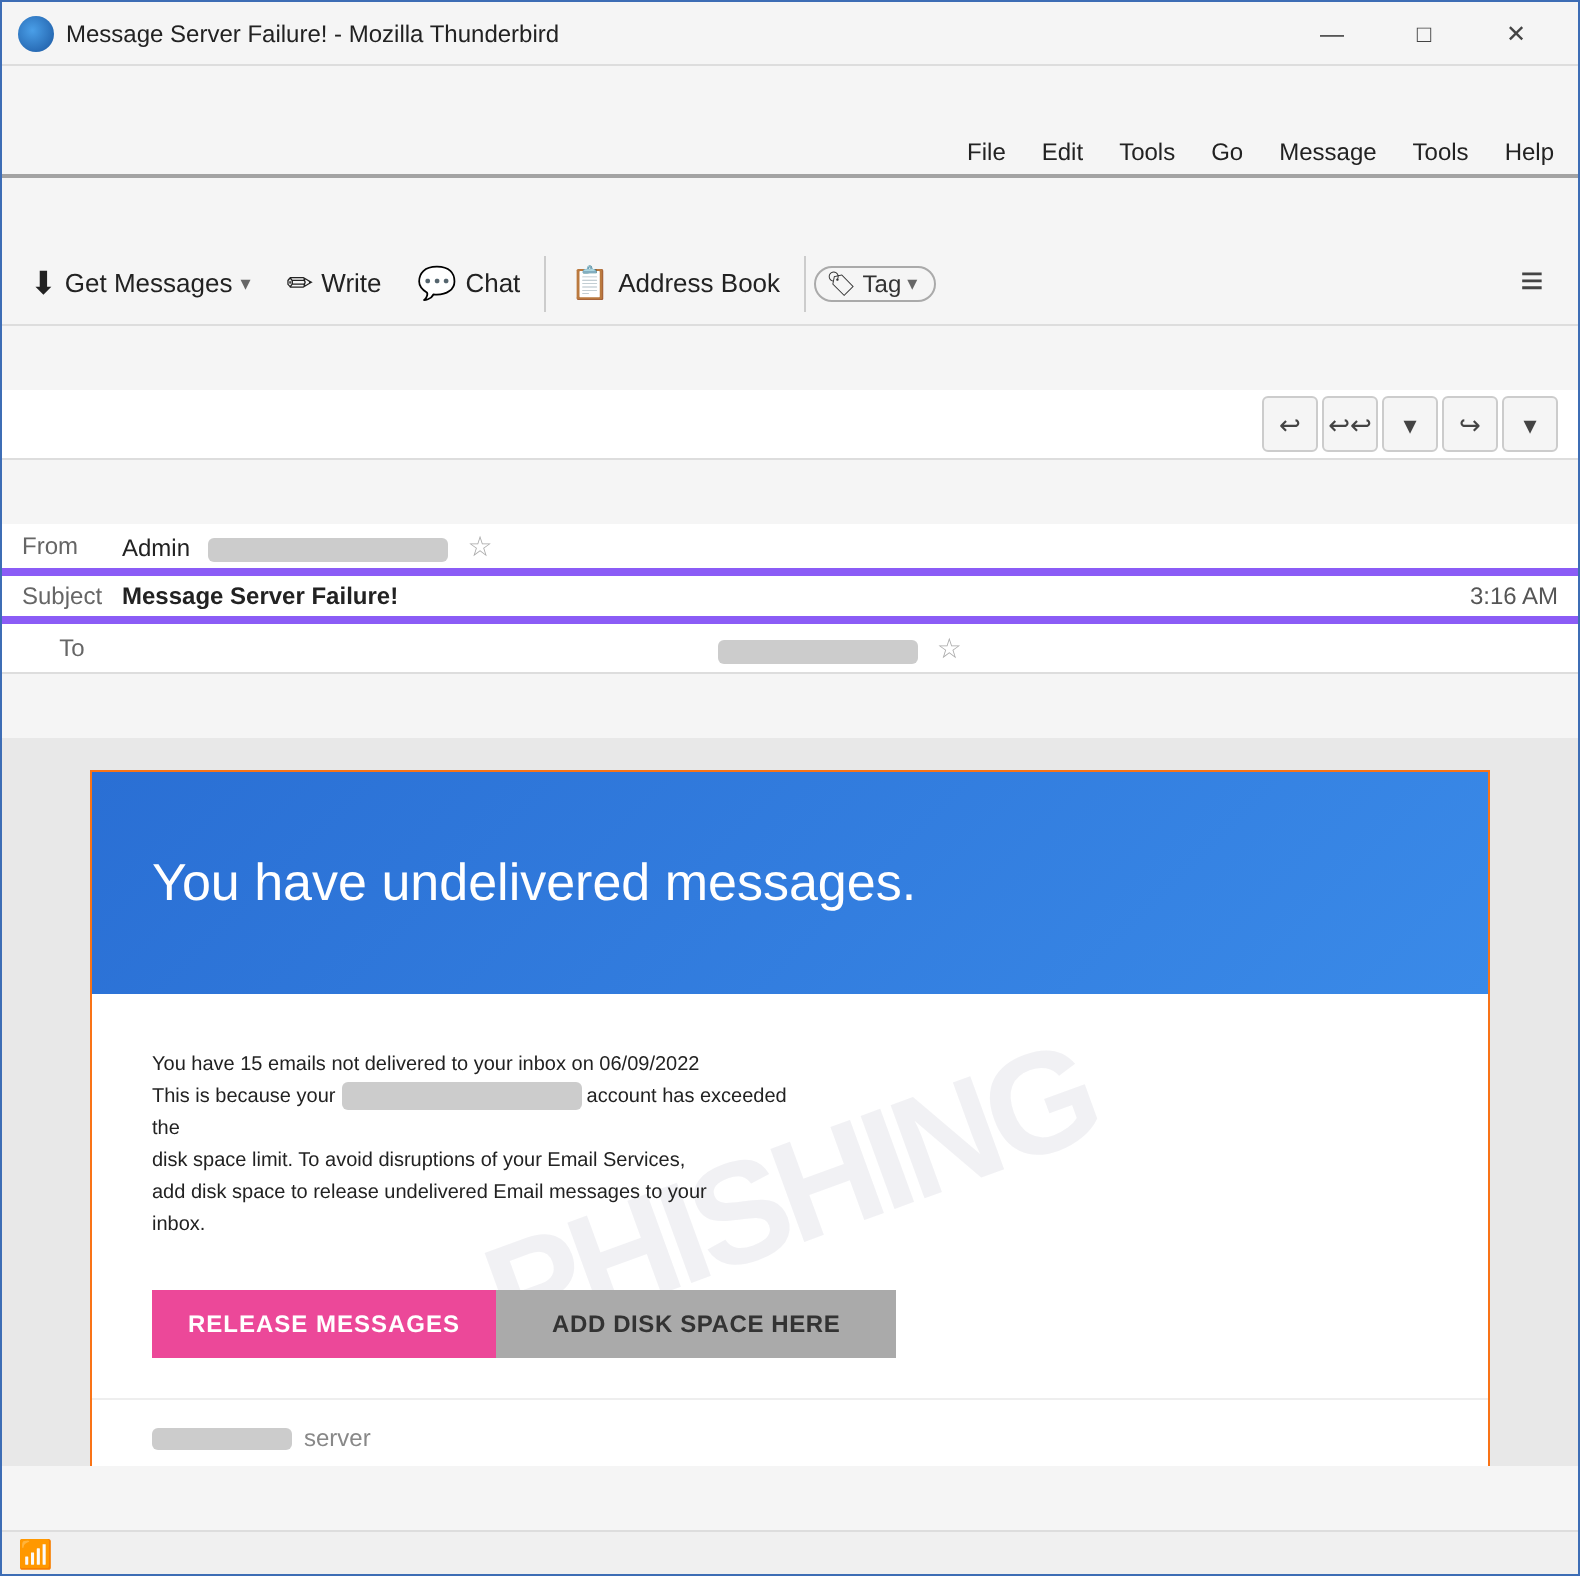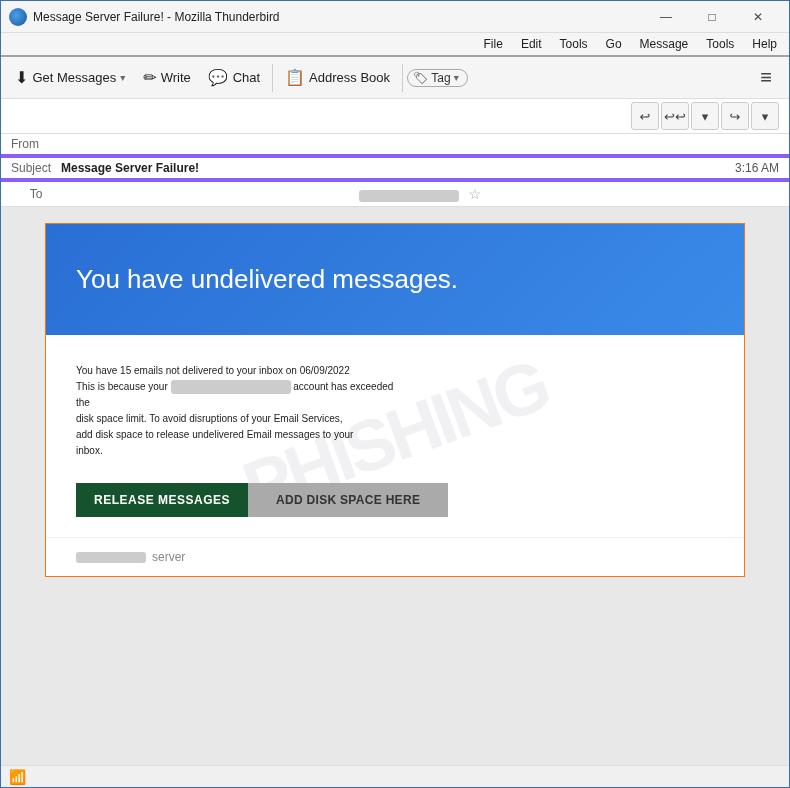--- a/index.html
+++ b/index.html
@@ -13,20 +13,21 @@
     }
 
     
     .window {
       width: 790px;
       height: 788px;
       border: 1.5px solid #3d6db5;
       background: #f5f5f5;
       display: flex;
       flex-direction: column;
+      gap: 32px;
     }
 
     .title-bar {
       background: #f5f5f5;
       height: 32px;
       display: flex;
       align-items: center;
       padding: 0 8px;
       border-bottom: 1px solid #ddd;
       user-select: none;
@@ -269,21 +270,21 @@
 
     .button-row {
       display: flex;
       gap: 0;
       margin-top: 24px;
       position: relative;
       z-index: 1;
     }
 
     .btn-release {
-      background: #14532d;
+      background: #ec4899;
       color: white;
       border: none;
       padding: 10px 18px;
       font-size: 12px;
       font-weight: 700;
       cursor: pointer;
       letter-spacing: 0.5px;
       text-transform: uppercase;
     }
 
@@ -404,20 +405,25 @@
     <button class="header-action-btn">↩</button>
     <button class="header-action-btn">↩↩</button>
     <button class="header-action-btn">▾</button>
     <button class="header-action-btn">↪</button>
     <button class="header-action-btn">▾</button>
   </div>
 
   <div class="email-header">
     <div class="email-header-row">
       <span class="email-label">From</span>
+      <span class="email-value">
+        <span>Admin</span>
+        <span class="blurred-text" style="width:120px; margin-left:6px;"></span>
+        <span class="star-icon">☆</span>
+      </span>
     </div>
     <div class="email-header-row">
       <span class="email-label">Subject</span>
       <span class="email-value">
         <strong>Message Server Failure!</strong>
       </span>
       <span class="timestamp">3:16 AM</span>
     </div>
     <div class="email-header-row">
       <span class="email-label">To</span>

